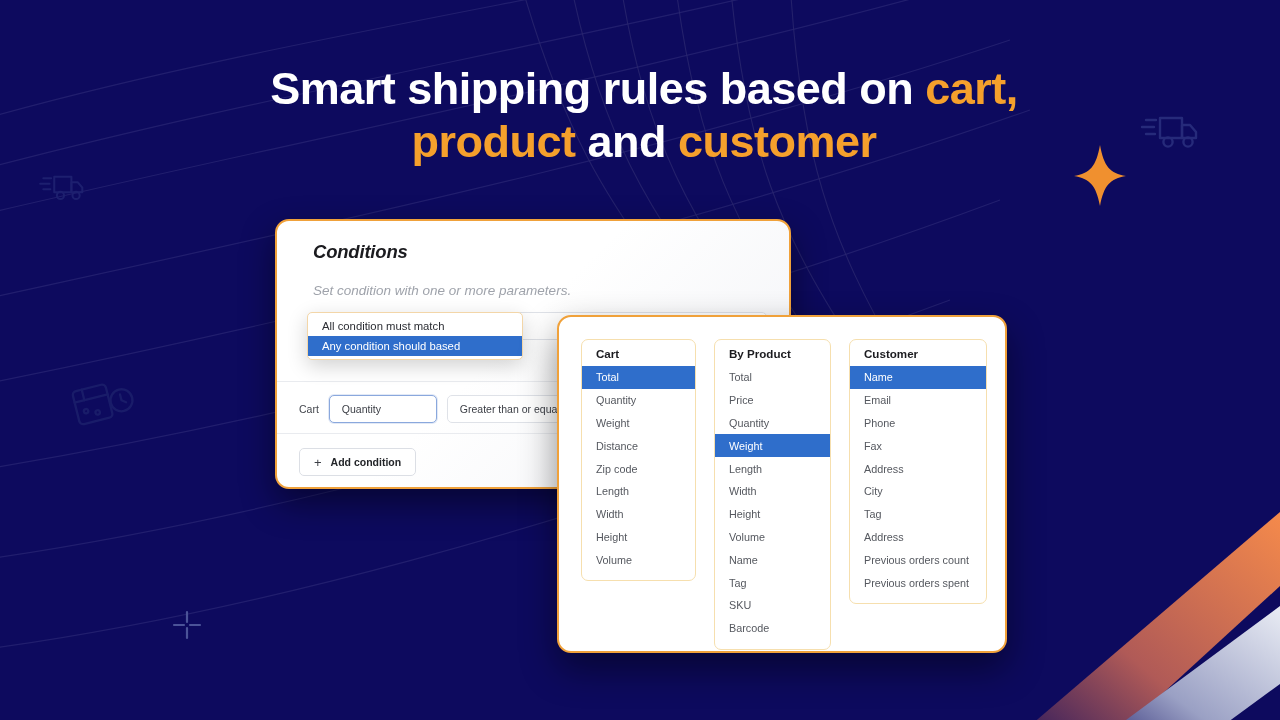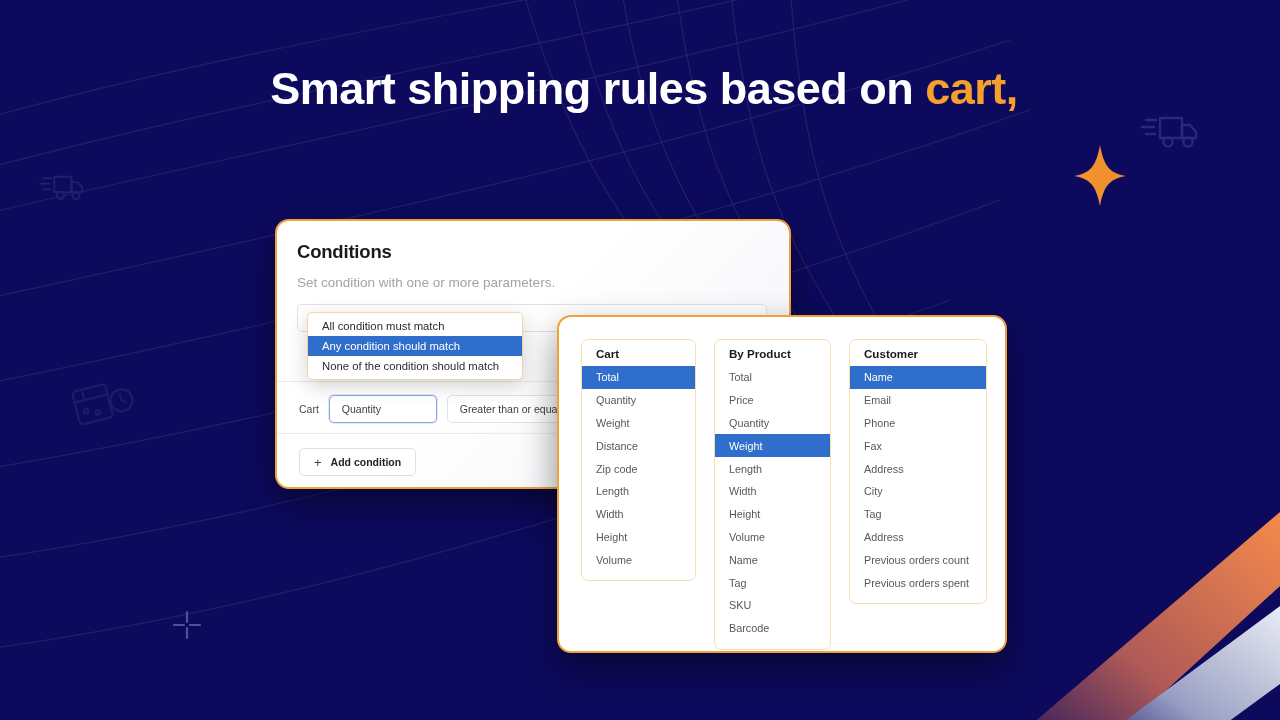--- a/index.html
+++ b/index.html
@@ -49,29 +49,29 @@
     top: 219px;
     width: 516px;
     height: 270px;
     background: linear-gradient(135deg, #ffffff 0%, #ffffff 45%, #f1f2f6 100%);
     border: 2px solid #f0a13a;
     border-radius: 14px;
     box-shadow: 0 14px 34px rgba(0,0,0,0.45);
     overflow: hidden;
     z-index: 10;
   }
-  #conditions-card .pad { padding: 20px 22px 0 20px; }
+  #conditions-card .pad { padding: 20px 22px 0 36px; font-style: italic; }
   .card-title {
     font-size: 18.5px;
     font-weight: 700;
     color: #1b1b1f;
     letter-spacing: -0.2px;
   }
   .card-sub {
-    margin-top: 12px;
+    margin-top: 20px;
     font-size: 13.5px;
     color: #9fa3ab;
   }
 
   .match-select {
     margin-top: 14px;
     height: 28px;
     border: 1px solid #dfe2e8;
     border-radius: 5px;
     background: #fff;
@@ -281,20 +281,21 @@
   <g stroke="#4b5398" stroke-width="2.2" stroke-linecap="round">
     <path d="M187 612 V622"></path>
     <path d="M187 628 V638"></path>
     <path d="M174 625 H184"></path>
     <path d="M190 625 H200"></path>
   </g>
 </svg>
 
 <h1 id="headline">
   <span><span>Smart shipping rules based on </span><span class="accent">cart,</span></span><br>
+  <span><span class="accent">product</span><span> and </span><span class="accent">customer</span></span>
 </h1>
 
 <section id="conditions-card">
   <div class="pad">
     <div class="card-title">Conditions</div>
     <div class="card-sub">Set condition with one or more parameters.</div>
     <div class="match-select">Any condition must match</div>
   </div>
 
   <div class="divider" id="div-top"></div>
@@ -308,22 +309,21 @@
   <div class="divider" id="div-bot"></div>
 
   <button class="add-btn">
     <span class="plus">+</span>
     <span>Add condition</span>
   </button>
 </section>
 
 <div id="match-dropdown">
     <div class="opt">All condition must match</div>
-    <div class="opt sel">Any condition should match</div>
-    <div class="opt">None of the condition should match</div>
+    <div class="opt sel">Any condition should based</div>
   </div>
 
 <section id="params-panel">
   <div class="col" id="col-cart">
       <div class="col-head">Cart</div>
       <div class="item sel">Total</div>
       <div class="item">Quantity</div>
       <div class="item">Weight</div>
       <div class="item">Distance</div>
       <div class="item">Zip code</div>

